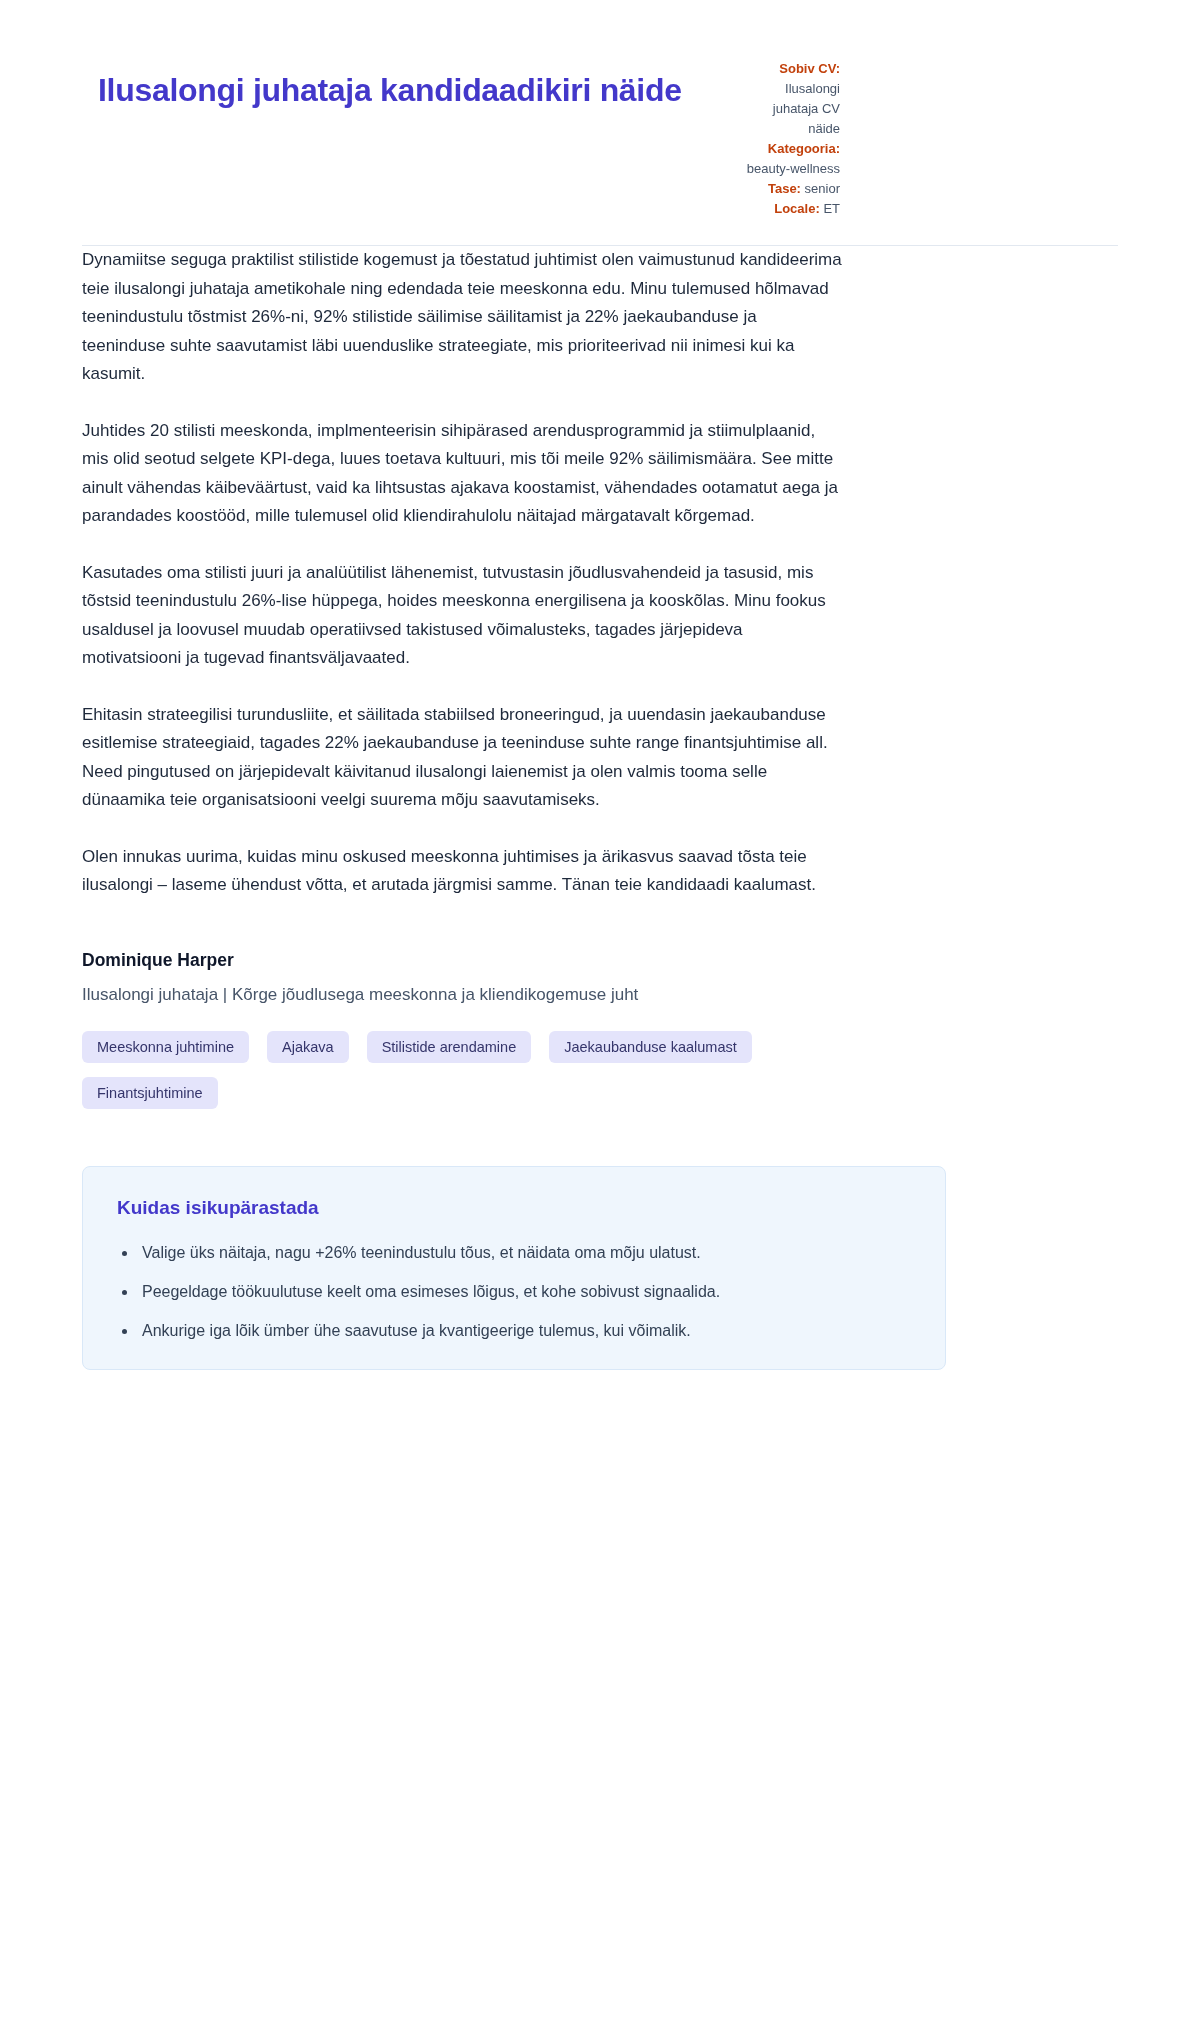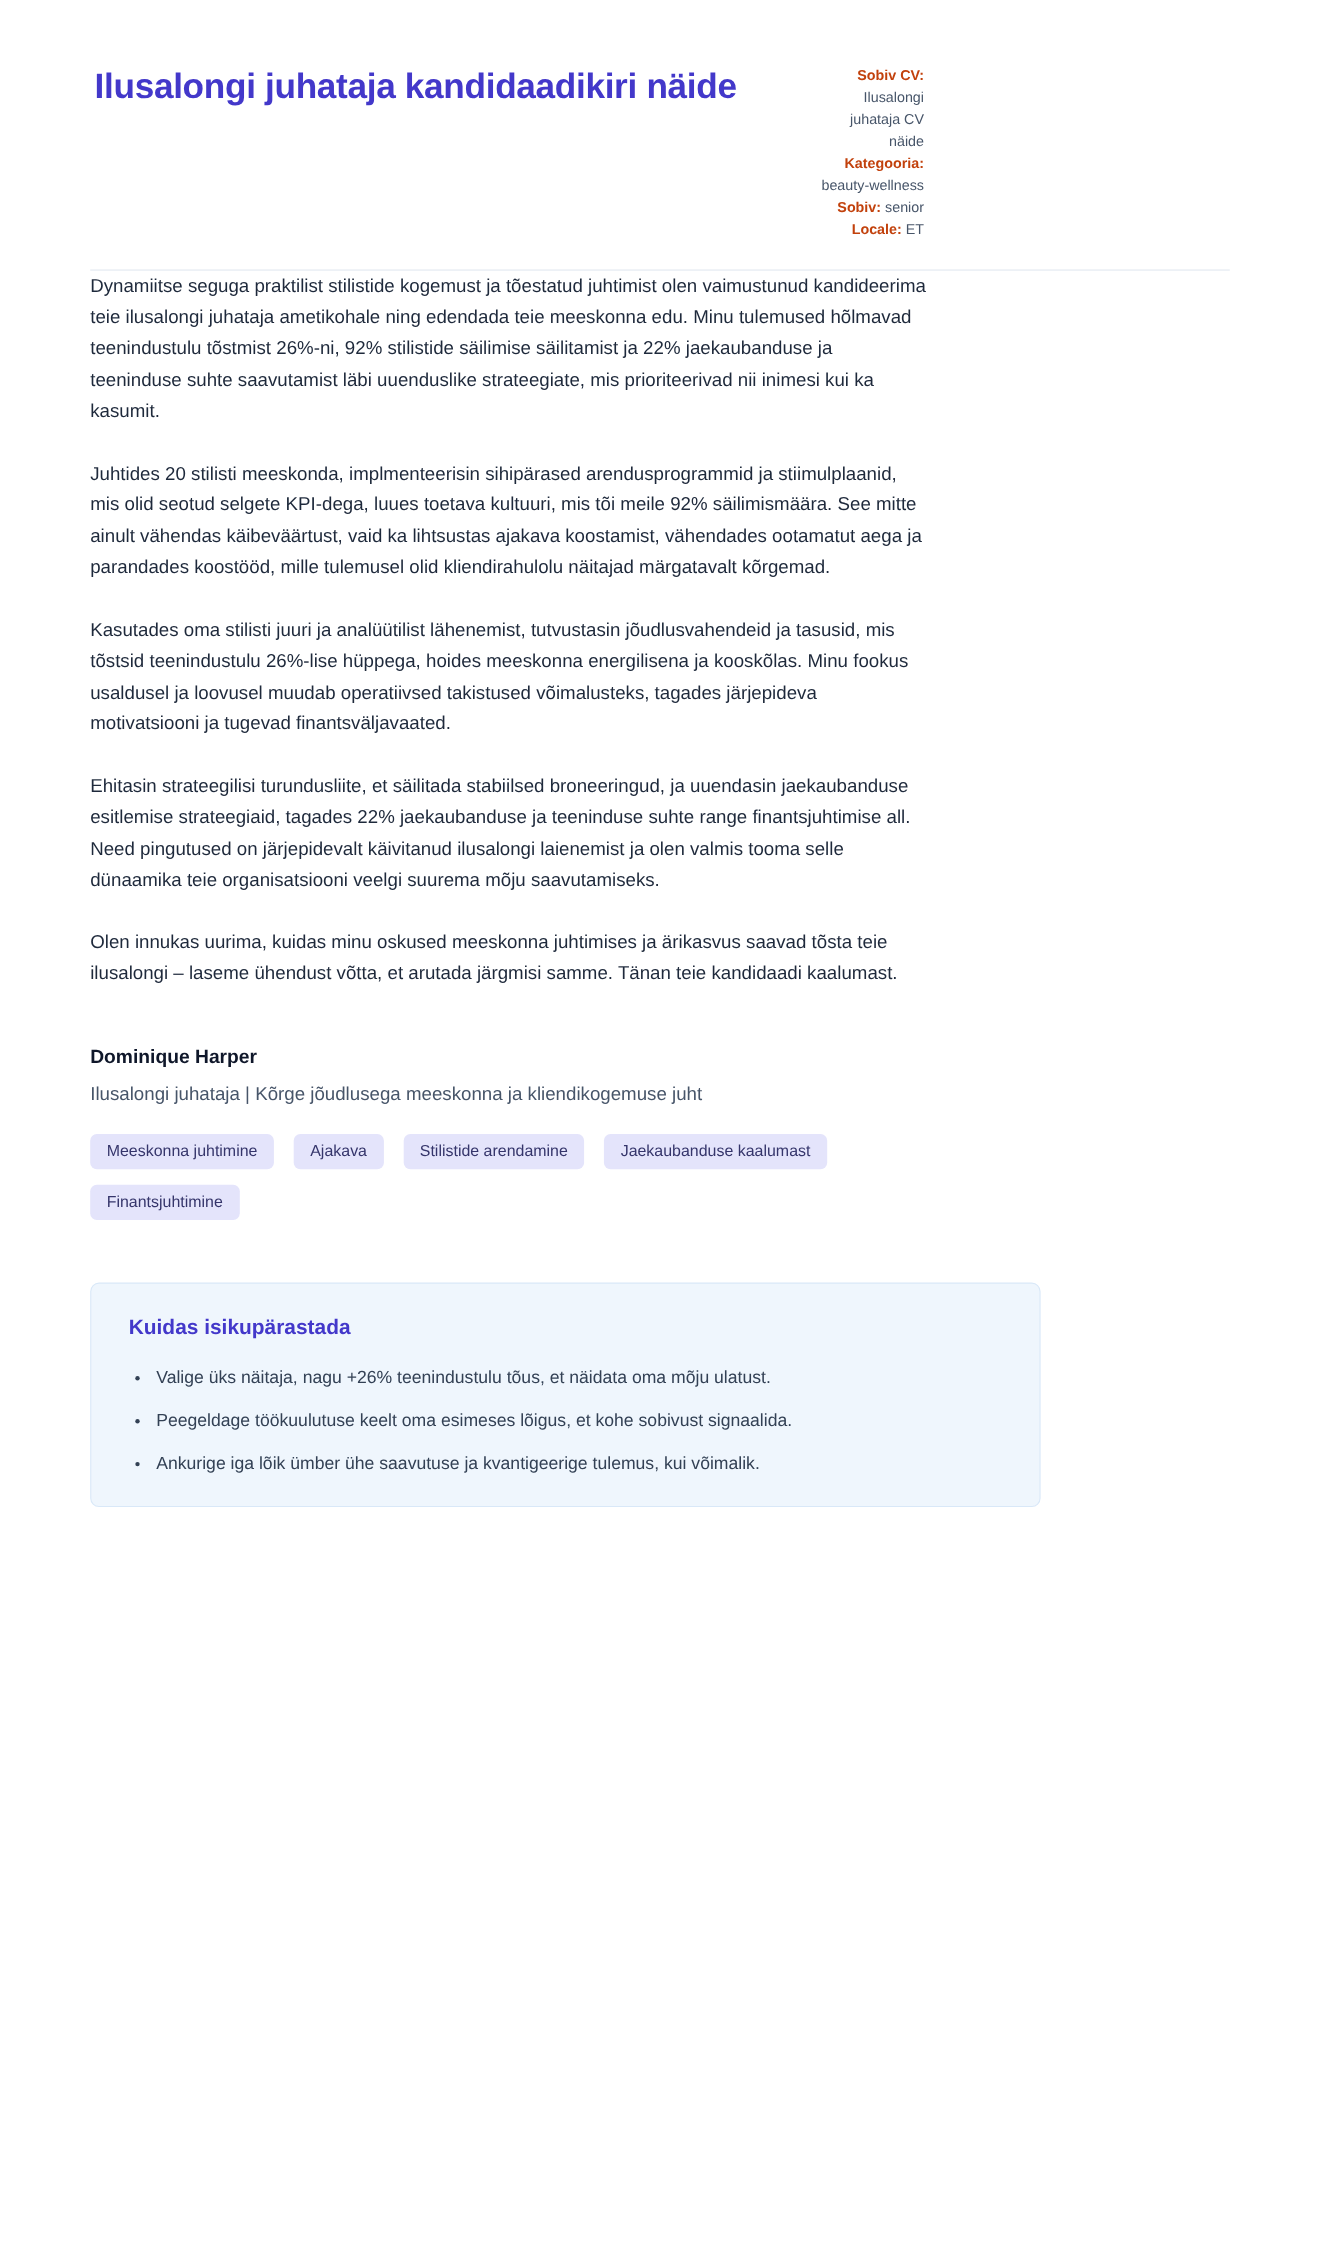--- a/index.html
+++ b/index.html
@@ -17,21 +17,21 @@
   
   .header {
     display: flex;
     justify-content: space-between;
     align-items: flex-start;
     gap: 32px;
     max-width: 758px;
   }
   .title-block { flex: 1 1 auto; min-width: 0; }
   h1.page-title {
-    margin: 4px;
+    margin: 16px;
     font-size: 32px;
     line-height: 39px;
     font-weight: 700;
     letter-spacing: -0.3px;
     color: #4338ca;
   }
   p.page-subtitle {
     margin: 11px 0 0 0;
     font-size: 19.5px;
     line-height: 26px;
@@ -138,21 +138,21 @@
     <aside class="meta">
       <div class="meta-item">
         <span class="meta-label">Sobiv CV:</span>
         <span class="meta-value">Ilusalongi juhataja CV näide</span>
       </div>
       <div class="meta-item">
         <span class="meta-label">Kategooria:</span>
         <span class="meta-value">beauty-wellness</span>
       </div>
       <div class="meta-item">
-        <span class="meta-label">Sobiv:</span>
+        <span class="meta-label">Tase:</span>
         <span class="meta-value">senior</span>
       </div>
       <div class="meta-item">
         <span class="meta-label">Locale:</span>
         <span class="meta-value">ET</span>
       </div>
     </aside>
   </header>
 
   <hr class="divider">

